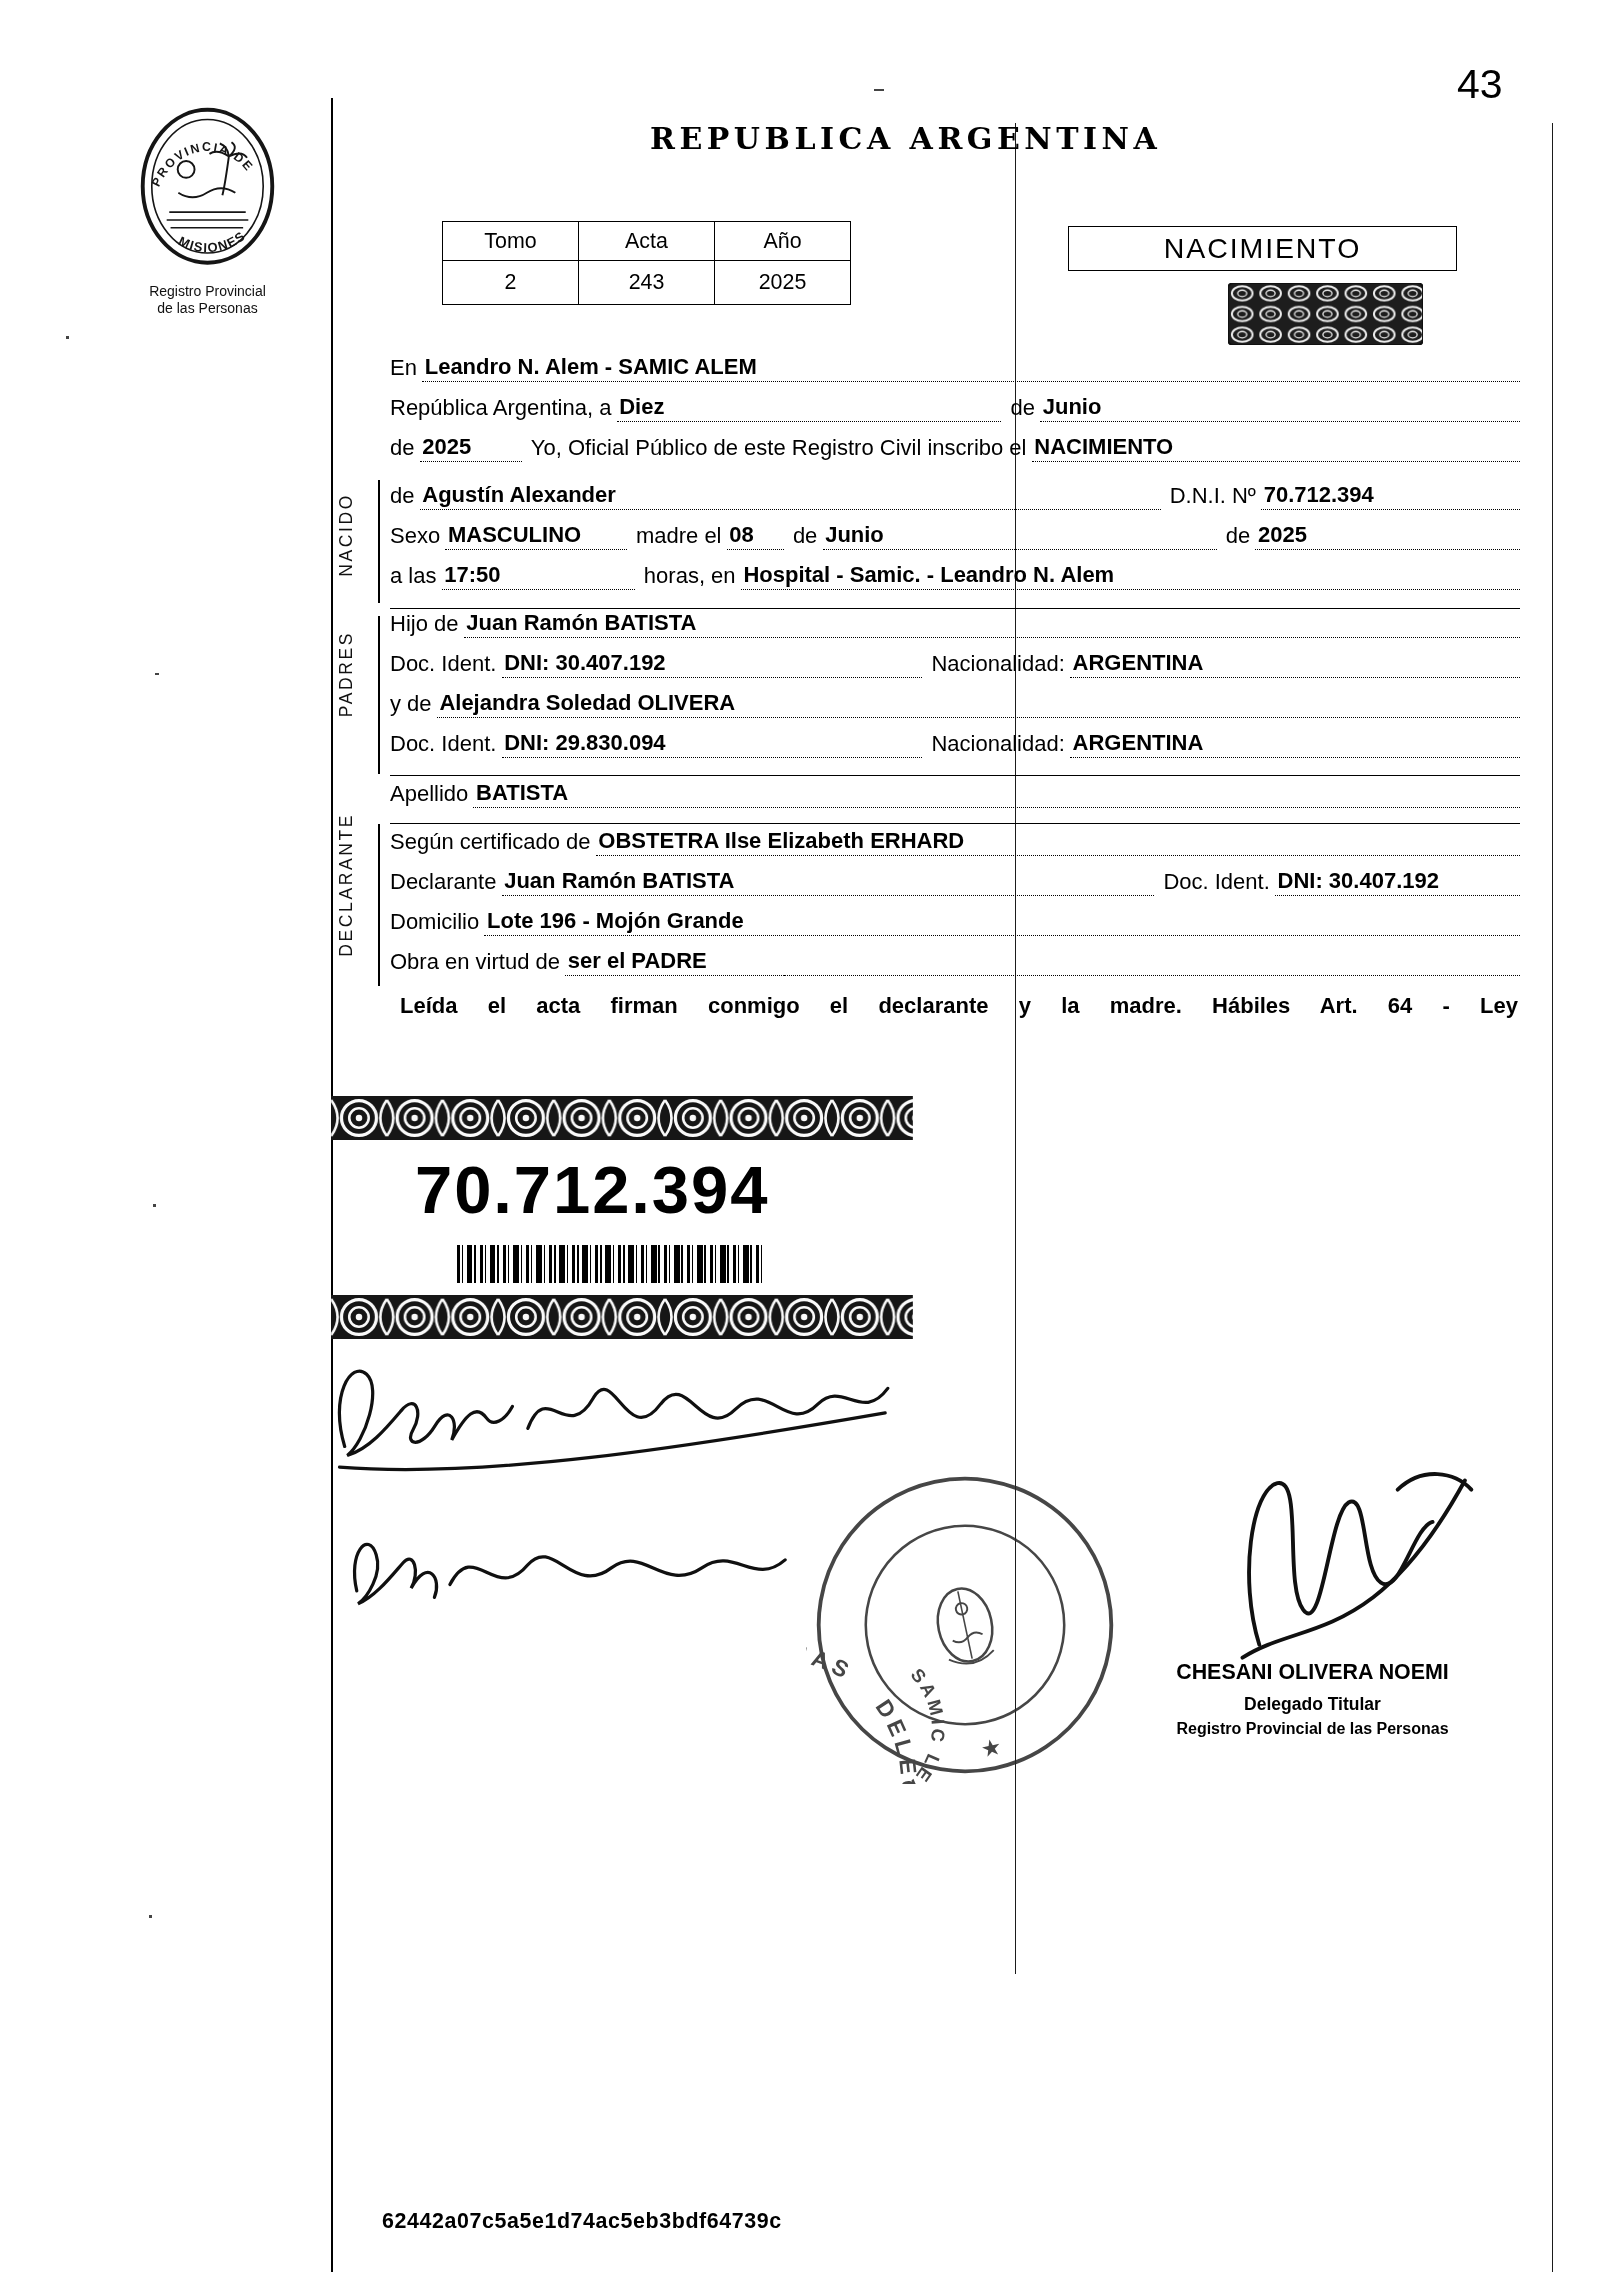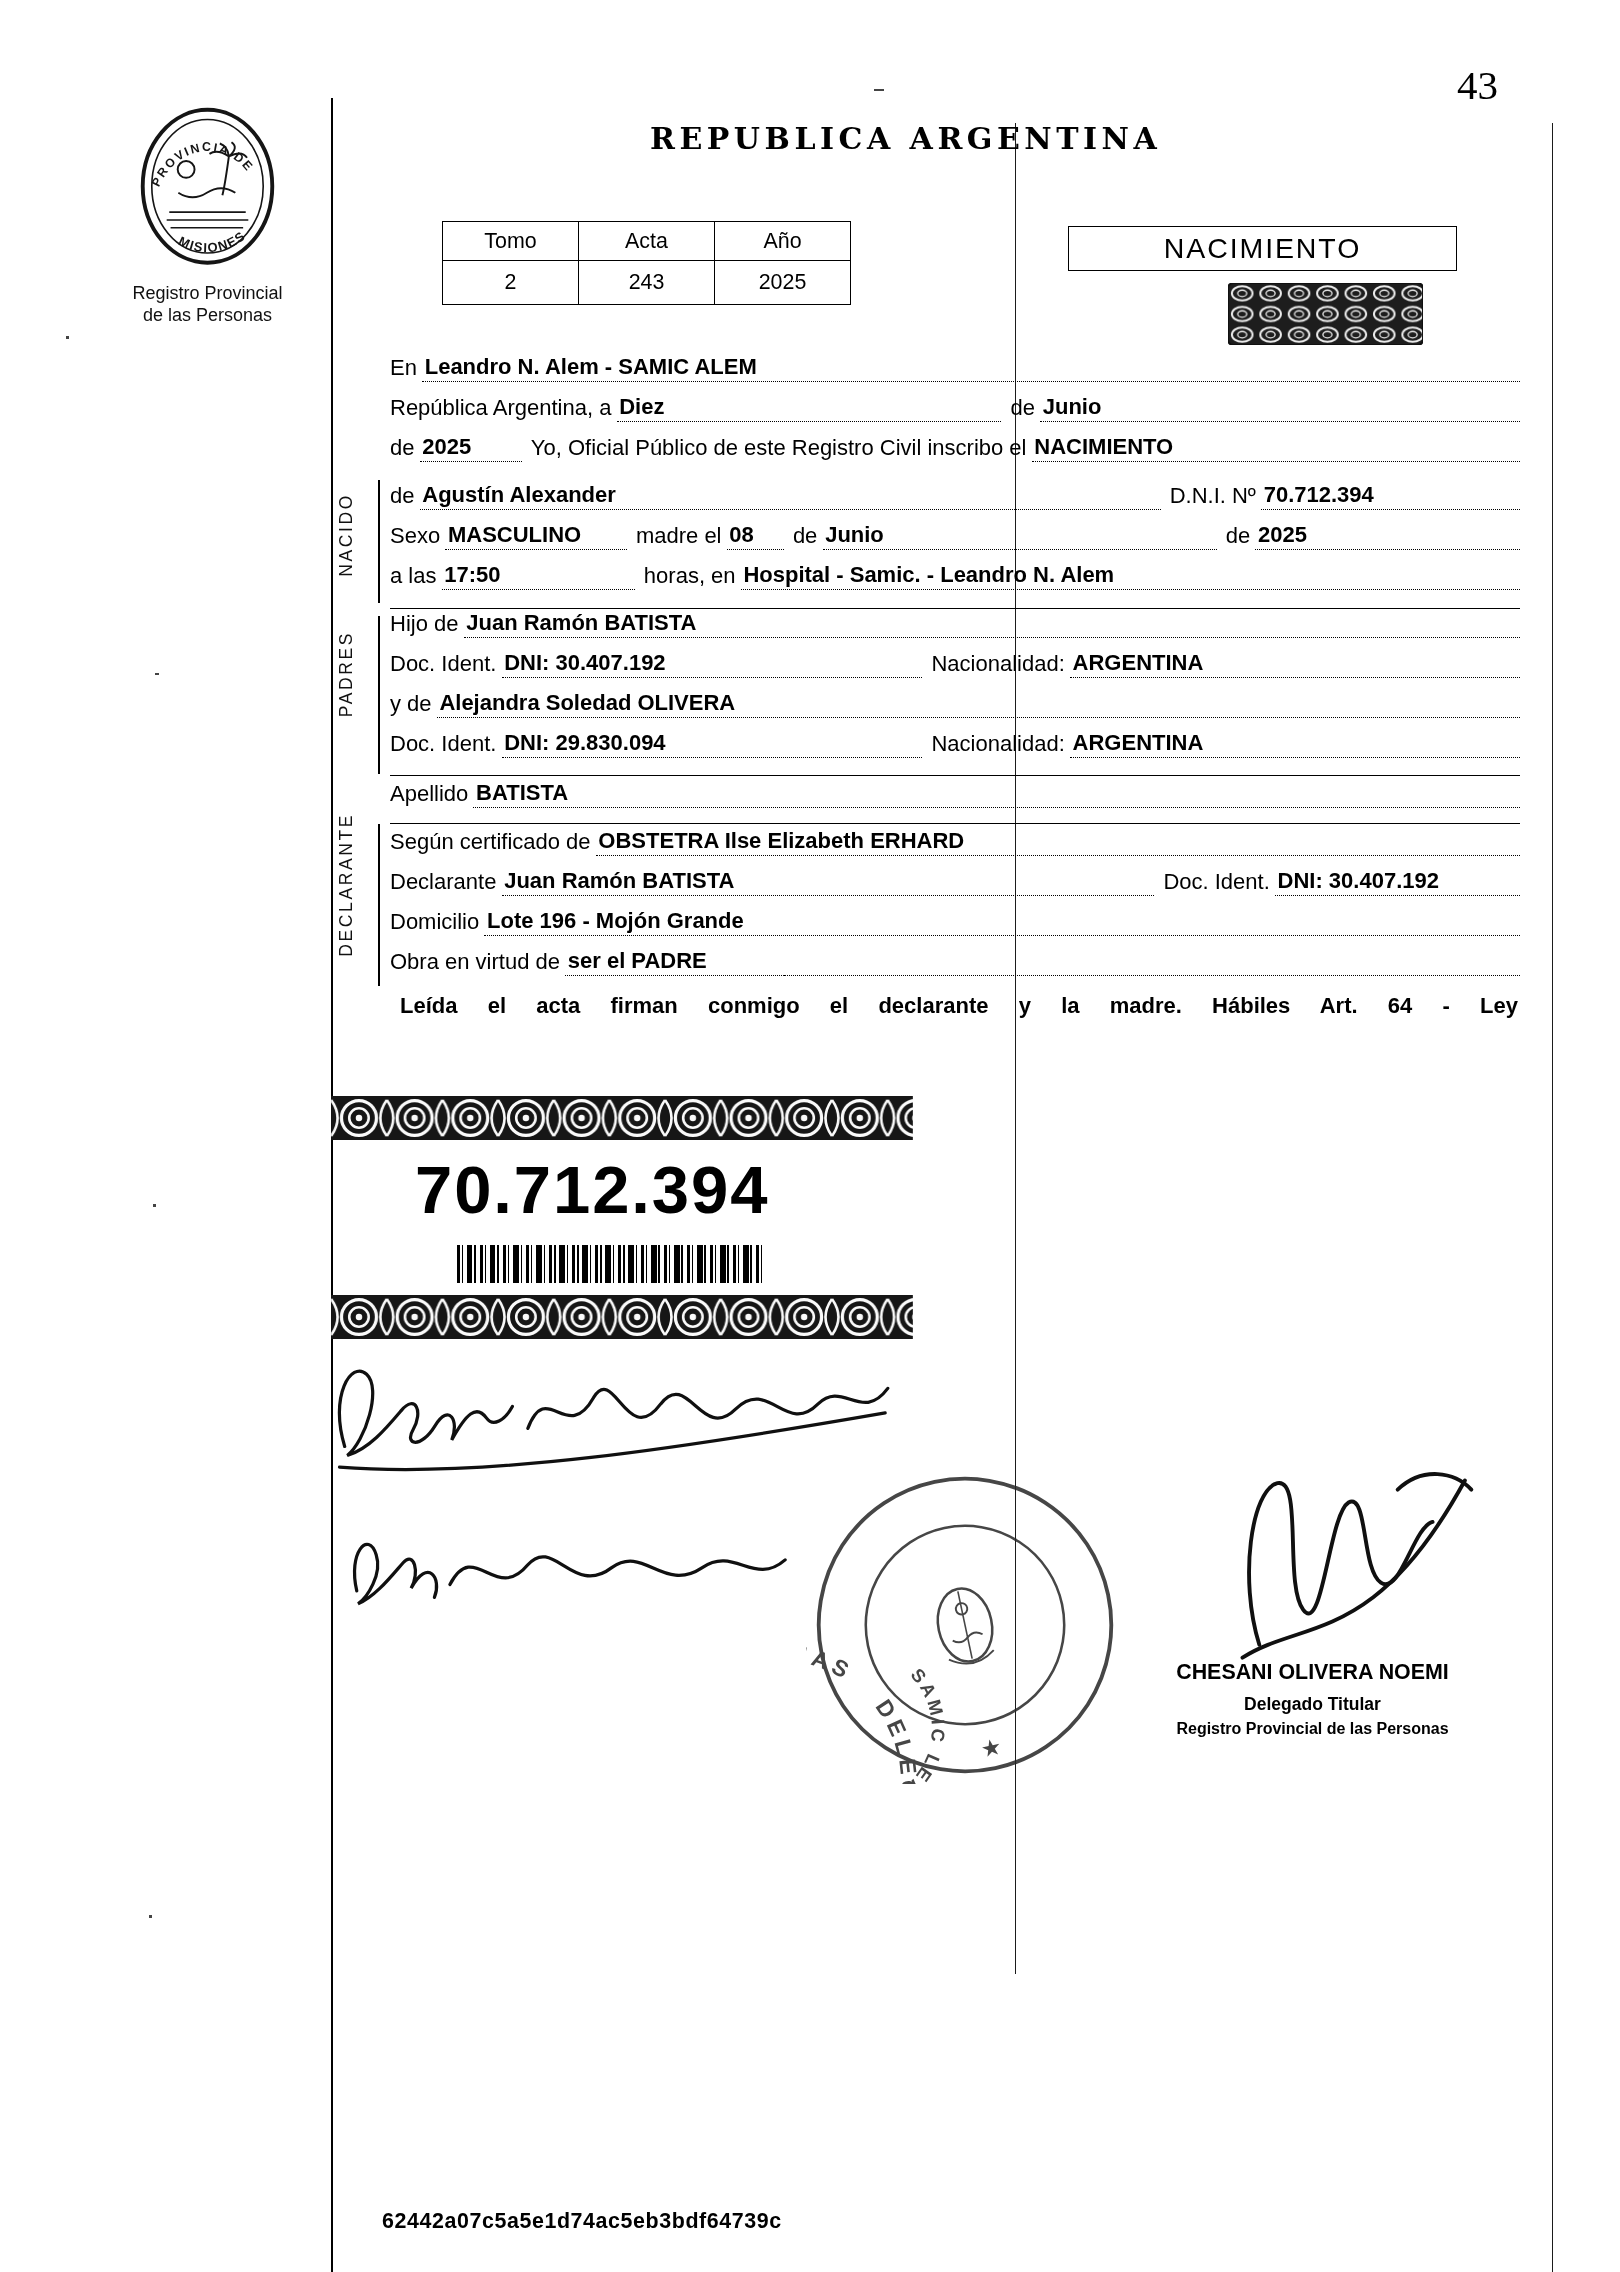--- a/index.html
+++ b/index.html
@@ -1,30 +1,30 @@
 <!DOCTYPE html>
 <html style="font-size:10.4px"><head>
 <meta charset="utf-8">
 <style>
   html,body{margin:0;padding:0;background:#ddd;}
   .sheet{position:relative;width:1620px;height:2273px;background:#ffffff;
          font-family:"Liberation Sans",sans-serif;color:#000;overflow:hidden;}
 
   
-  .pageno{position:absolute;left:1457px;top:61px;font-size:41px;font-family:Liberation Serif, serif;}
+  .pageno{position:absolute;left:1457px;top:61px;font-size:41px;}
   .vline{position:absolute;background:#000;}
   .vl-left{left:331px;top:98px;width:1.9px;height:2174px;}
   .vl-center{left:1015px;top:123px;width:1.3px;height:1851px;background:#1b1b1b;}
   .vl-right{left:1552px;top:123px;width:1.3px;height:2150px;background:#1b1b1b;}
   .artifact{position:absolute;background:#444;}
 
   
   .seal{position:absolute;left:133px;top:102px;}
   .seal-org{position:absolute;left:91px;top:283px;width:233px;text-align:center;
-            font-size:18px;line-height:1.2;color:#111;}
+            font-size:14px;line-height:1.2;color:#111;}
 
   .doc-title{position:absolute;left:650px;top:121px;width:557px;text-align:left;
              font-size:30px;font-weight:700;letter-spacing:4.5px;
              font-family:"DejaVu Serif",serif;}
 
   .rec-table{position:absolute;left:442px;top:221px;border-collapse:collapse;font-size:21.4px;}
   .rec-table th,.rec-table td{border:1.9px solid #000;text-align:center;font-weight:400;
                               width:135px;padding:0;}
   .rec-table th{height:38px;}
   .rec-table td{height:43px;}

